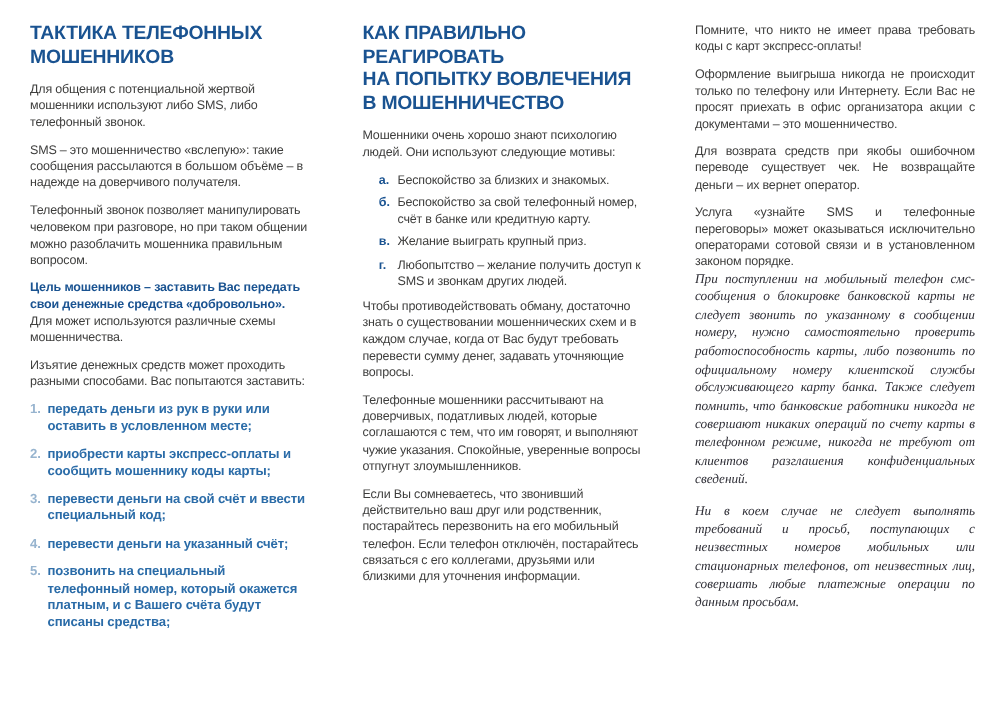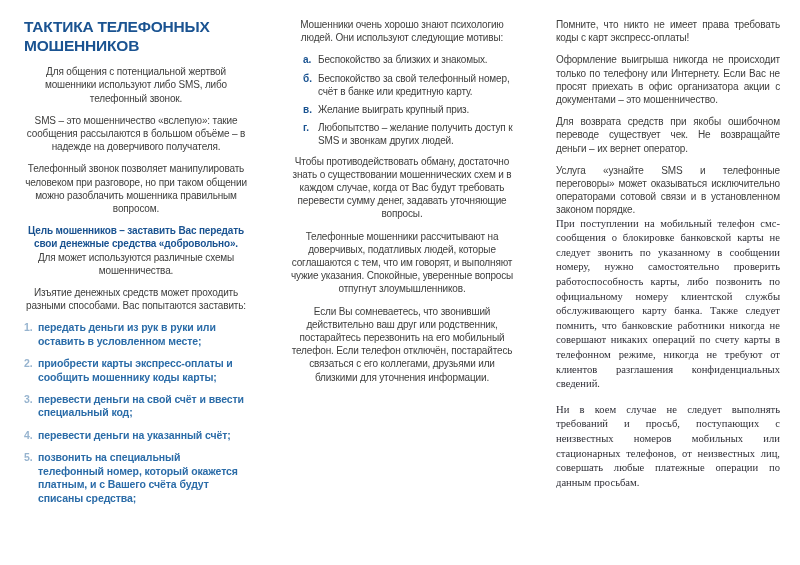--- a/index.html
+++ b/index.html
@@ -30,21 +30,21 @@
     white-space: pre-line;
     margin: 0 0 10px 0;
   }
   .heading2 { margin-top: 16px; }
 
   p.body {
     font-size: 10px;
     line-height: 13.2px;
     letter-spacing: -0.15px;
     margin: 0 0 9px 0;
-    text-align: center;
+    text-align: left;
   }
   p.just { text-align: justify; }
 
   .bold-blue { font-weight: bold; color: #1a5391; }
 
   .numlist { margin: 2px 0 0 0; }
   .numitem { display: flex; margin-bottom: 9px; }
   .numitem .num {
     flex: 0 0 14px;
     color: #97b4cf;
@@ -78,20 +78,21 @@
   }
 
   p.serif {
     font-family: "Liberation Serif", serif;
     font-size: 10.6px;
     line-height: 14.6px;
     letter-spacing: 0;
     color: #2e2e36;
     text-align: justify;
     margin: 0 0 11px 0;
+    font-style: italic;
   }
   p.tight { margin-bottom: 0; }
 </style>
 </head>
 <body>
 
 <div class="page">
   <div class="columns">
 
     <div class="col">
@@ -121,20 +122,23 @@
           <span class="txt">перевести деньги на указанный счёт;</span>
         </div>
         <div class="numitem">
           <span class="num">5.</span>
           <span class="txt">позвонить на специальный телефонный номер, который окажется платным, и с Вашего счёта будут списаны средства;</span>
         </div>
       </div>
     </div>
 
     <div class="col">
+      <h1 class="heading">КАК ПРАВИЛЬНО РЕАГИРОВАТЬ
+НА ПОПЫТКУ ВОВЛЕЧЕНИЯ
+В МОШЕННИЧЕСТВО</h1>
       <p class="body">Мошенники очень хорошо знают психологию людей. Они используют следующие мотивы:</p>
 
       <div class="letlist">
         <div class="letitem">
           <span class="let">а.</span>
           <span class="txt">Беспокойство за близких и знакомых.</span>
         </div>
         <div class="letitem">
           <span class="let">б.</span>
           <span class="txt">Беспокойство за свой телефонный номер, счёт в банке или кредитную карту.</span>

